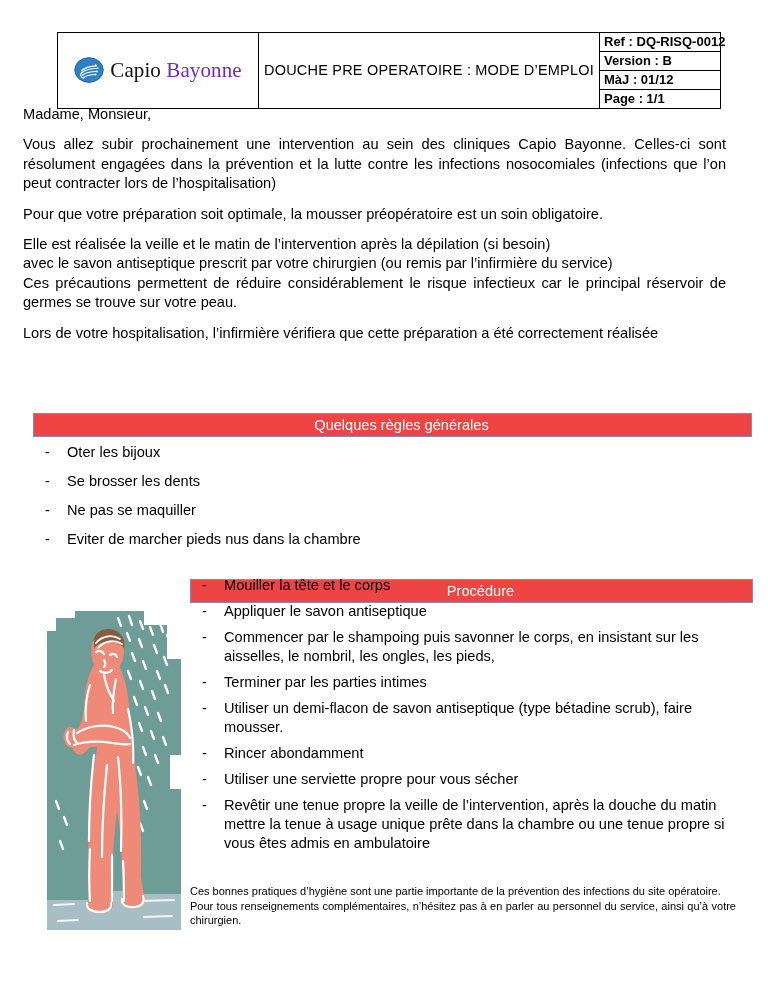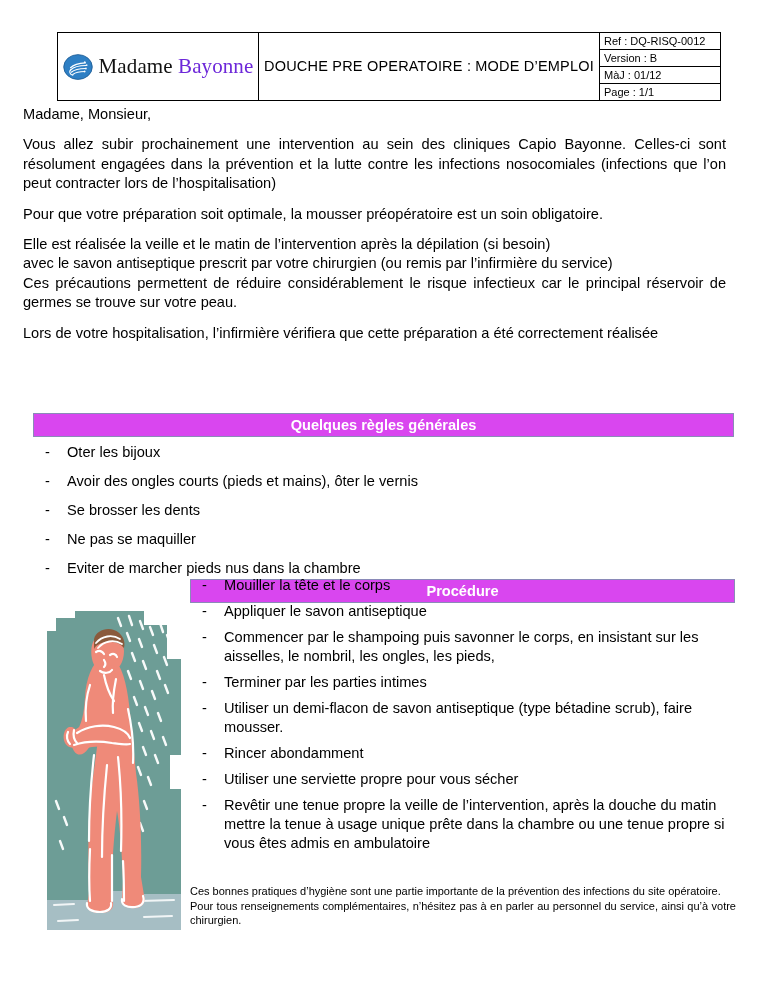--- a/index.html
+++ b/index.html
@@ -57,22 +57,22 @@
     padding: 0;
   }
   .meta-inner {
     width: 100%;
     border-collapse: collapse;
     table-layout: fixed;
   }
   .meta-inner td {
     border: none;
     border-bottom: 1px solid #000000;
-    font-size: 11px;
-    font-weight: normal;
+    font-size: 13px;
+    font-weight: bold;
     padding: 2px 4px 1px 4px;
     line-height: 1.15;
     height: 13px;
     white-space: nowrap;
   }
   .meta-inner tr:last-child td { border-bottom: none; }
 
   .logo-wrap {
     display: flex;
     align-items: center;
@@ -102,29 +102,30 @@
     font-size: 14.6px;
     line-height: 1.33;
   }
   .para { text-align: justify; margin: 0 0 11px 0; }
   .para.noj { text-align: left; }
   .para b { font-weight: normal; }
 
   
   .banner {
     position: absolute;
-    background: #d946ef;
+    background: #ef4444;
     color: #ffffff;
-    font-weight: bold;
+    font-weight: normal;
     font-size: 14.6px;
     text-align: center;
     line-height: 22px;
     height: 22px;
     border: 1px solid #8a8ab8;
     box-sizing: content-box;
+    padding-left: 18px;
   }
   #banner-regles {
     left: 33px;
     top: 413px;
     width: 699px;
   }
   #banner-procedure {
     left: 190px;
     top: 579px;
     width: 543px;
@@ -208,21 +209,21 @@
                 <path d="M10 24 C8 26, 9 30, 13 31"></path>
               </g>
               <g fill="#ffffff" opacity="0.9">
                 <circle cx="29" cy="13.5" r="1.2"></circle>
                 <circle cx="31.5" cy="17.6" r="1.2"></circle>
                 <circle cx="30.6" cy="22" r="1.2"></circle>
                 <circle cx="28.8" cy="26" r="1.2"></circle>
               </g>
             </svg>
           </span>
-          <span class="logo-text"><span class="logo-capio">Madame</span> <span class="logo-bayonne">Bayonne</span></span>
+          <span class="logo-text"><span class="logo-capio">Capio</span> <span class="logo-bayonne">Bayonne</span></span>
         </div>
       </td>
       <td class="cell-title">DOUCHE PRE OPERATOIRE : MODE D’EMPLOI</td>
       <td class="cell-meta">
         <table class="meta-inner">
           <tbody>
                 <tr>
                   <td>Ref : DQ-RISQ-0012</td>
                 </tr>
           <tr>
@@ -246,21 +247,20 @@
     <p class="para">Vous allez subir prochainement une intervention au sein des cliniques Capio Bayonne. Celles-ci sont résolument engagées dans la prévention et la lutte contre les infections nosocomiales (infections que l’on peut contracter lors de l’hospitalisation)</p>
     <p class="para">Pour que votre préparation soit optimale, la mousser préopératoire est un soin obligatoire.</p>
     <p class="para"><span>Elle est réalisée la </span><b>veille</b><span> et le </span><b>matin</b><span> de l’intervention </span><b>après la dépilation</b><span> (si besoin)</span><br><b>avec le savon antiseptique prescrit par votre chirurgien (ou remis par l’infirmière du service)</b><br><b>Ces précautions permettent de réduire considérablement le risque infectieux car le principal réservoir de germes se trouve sur votre peau.</b></p>
     <p class="para"><b>Lors de votre hospitalisation, l’infirmière vérifiera que cette préparation a été correctement réalisée</b></p>
   </div>
 
   <div class="banner" id="banner-regles">Quelques règles générales</div>
 
   <ul class="dash-list" id="list-regles">
     <li>Oter les bijoux</li>
-    <li>Avoir des ongles courts (pieds et mains), ôter le vernis</li>
     <li>Se brosser les dents</li>
     <li>Ne pas se maquiller</li>
     <li>Eviter de marcher pieds nus dans la chambre</li>
   </ul>
 
   <div class="illus">
     <svg viewBox="0 0 140 337" xmlns="http://www.w3.org/2000/svg">
 
       <rect x="3" y="6" width="134" height="285" fill="#6d9d96"></rect>
 

